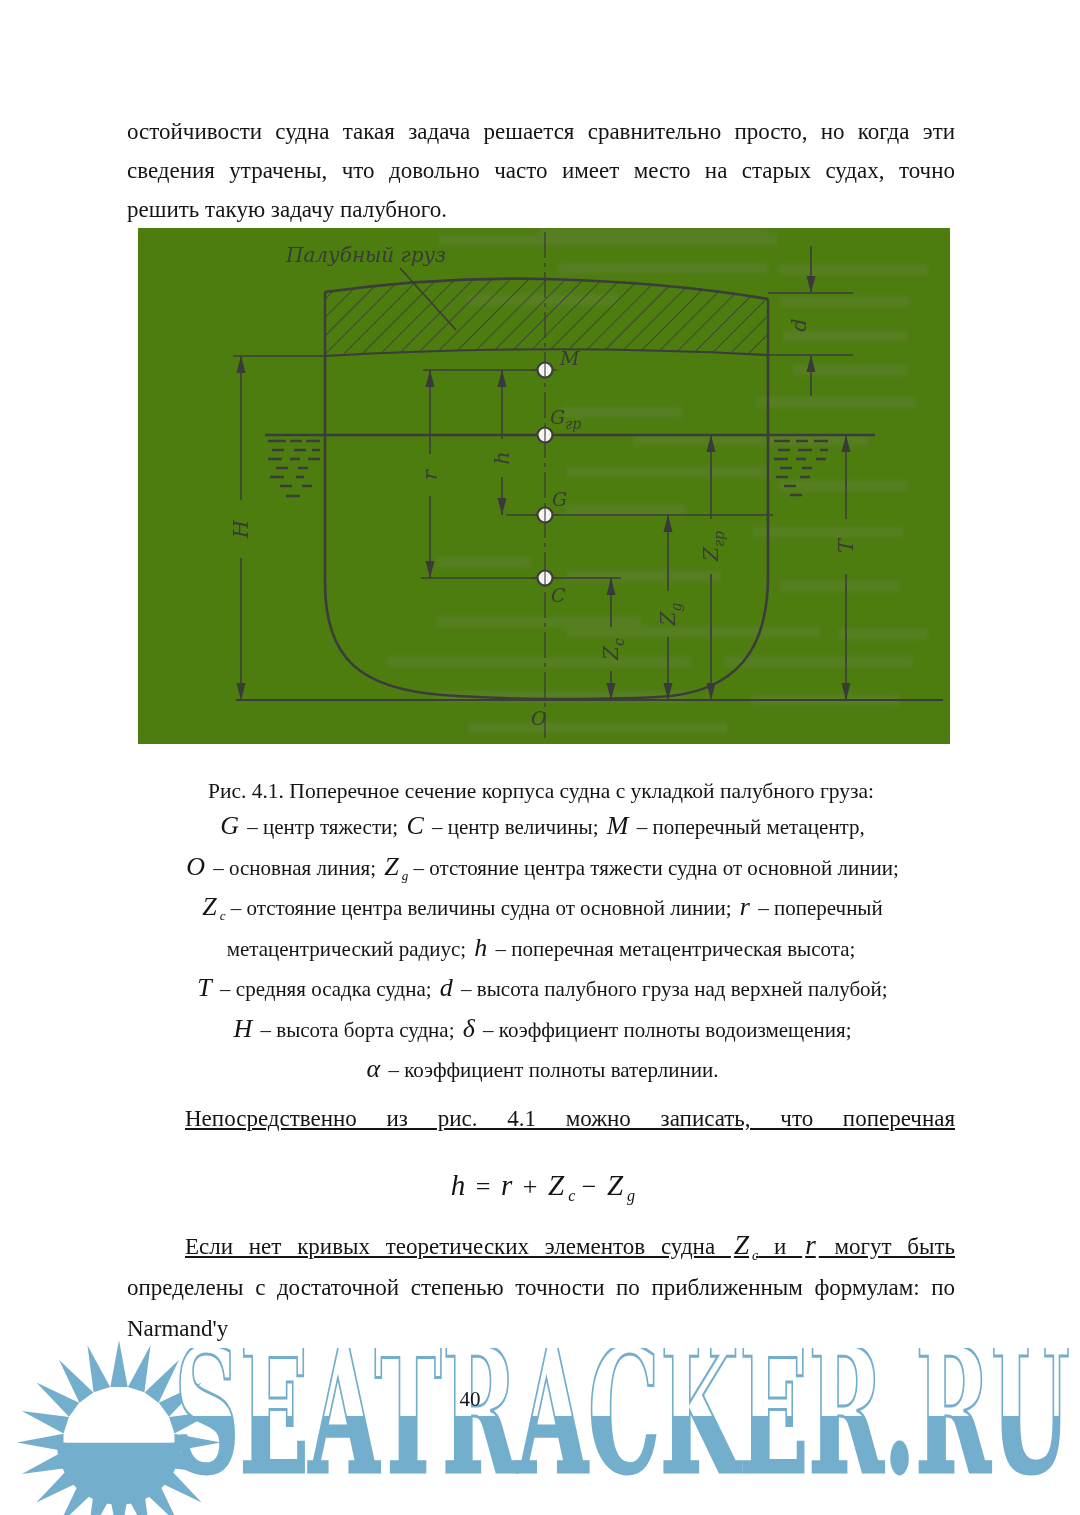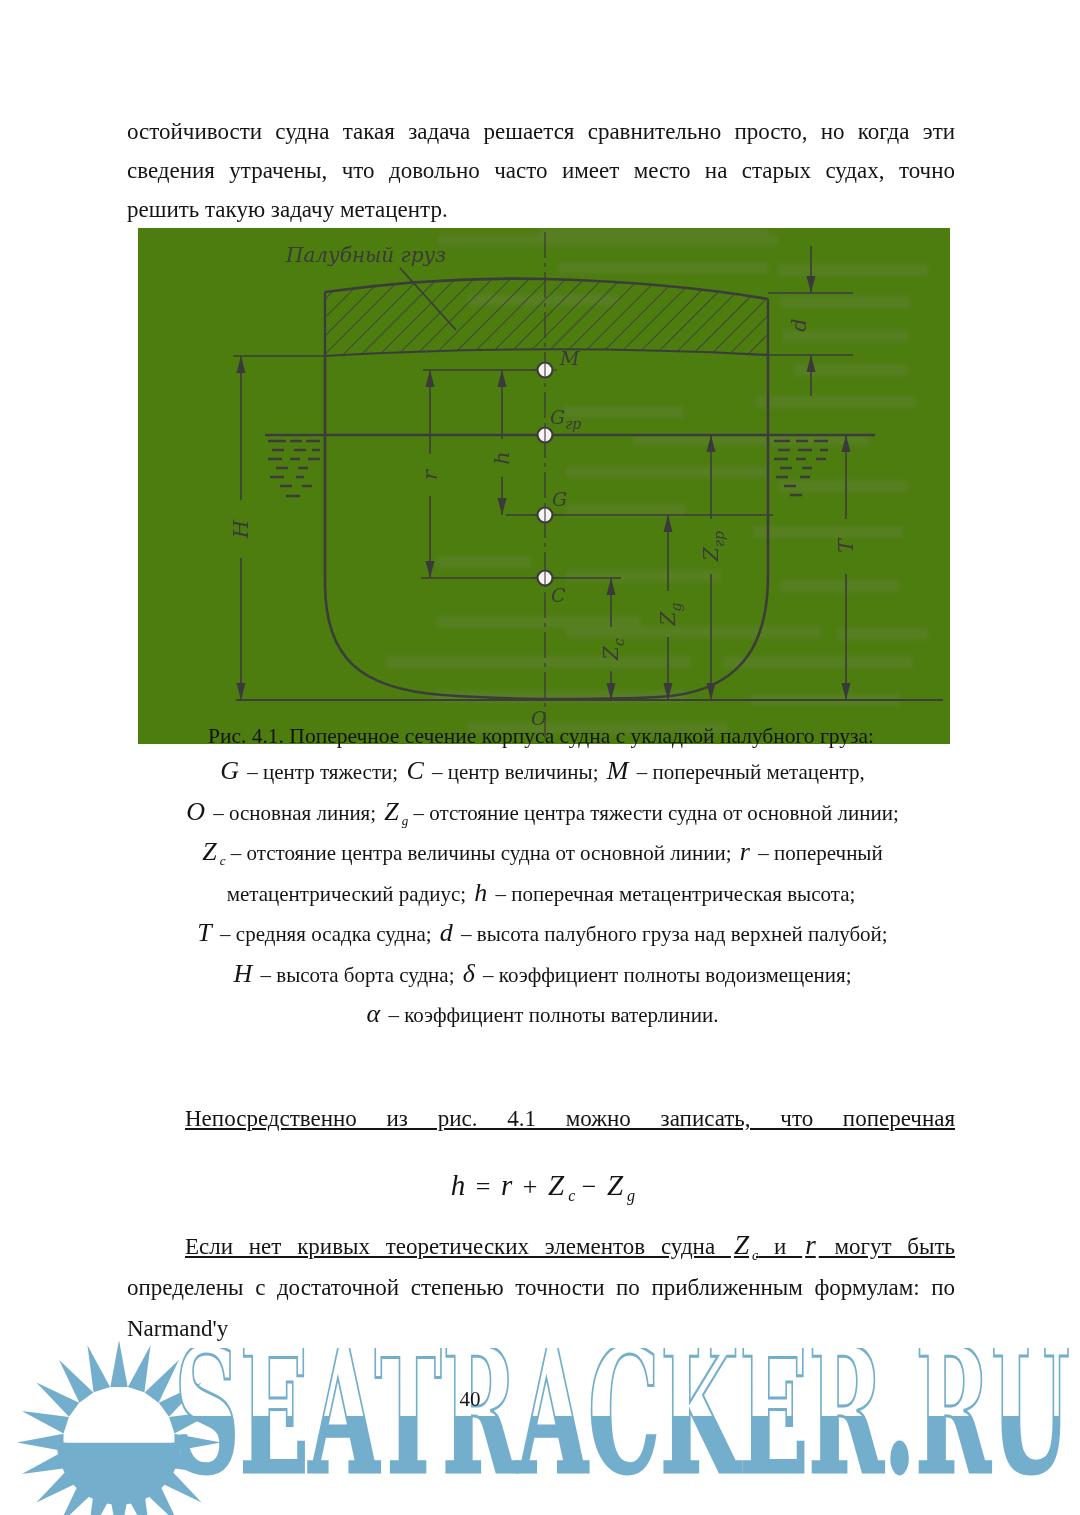--- a/index.html
+++ b/index.html
@@ -23,21 +23,21 @@
   .figure-wrap{left:138px;top:228px;width:812px;height:516px;background:#4d7c0f;z-index:1;}
   .wm{z-index:2;}
   svg text{font-family:"DejaVu Serif","Liberation Serif",serif;}
 </style>
 </head>
 <body>
 
 <div class="abs content para" style="top:112px;">
   <div class="jline">остойчивости судна такая задача решается сравнительно просто, но когда эти</div>
   <div class="jline">сведения утрачены, что довольно часто имеет место на старых судах, точно</div>
-  <div class="lline">решить такую задачу метацентр.</div>
+  <div class="lline">решить такую задачу палубного.</div>
 </div>
 
 <div class="abs figure-wrap">
 <svg width="812" height="516" viewBox="0 0 812 516">
   <defs>
     <pattern id="hatch" width="13" height="13" patternUnits="userSpaceOnUse" patternTransform="rotate(45)">
       <line x1="0" y1="0" x2="0" y2="13" stroke="#3c3c3c" stroke-width="1.7"></line>
     </pattern>
     <filter id="bleedblur" x="-20%" y="-20%" width="140%" height="140%">
       <feGaussianBlur stdDeviation="2.6"></feGaussianBlur>
@@ -168,21 +168,21 @@
     <text transform="rotate(-90 364 230)" x="364" y="237" text-anchor="middle" font-size="21">h</text>
     <text transform="rotate(-90 473 421)" x="473" y="428" text-anchor="middle" font-size="20"><tspan>Z</tspan><tspan dy="6" font-size="14">c</tspan></text>
     <text transform="rotate(-90 530 386)" x="530" y="393" text-anchor="middle" font-size="20"><tspan>Z</tspan><tspan dy="6" font-size="14">g</tspan></text>
     <text transform="rotate(-90 573 318)" x="573" y="325" text-anchor="middle" font-size="20"><tspan>Z</tspan><tspan dy="6" font-size="14">гр</tspan></text>
     <text transform="rotate(-90 708 318)" x="708" y="325" text-anchor="middle" font-size="21">Т</text>
     <text transform="rotate(-90 661 97)" x="661" y="104" text-anchor="middle" font-size="21">d</text>
   </g>
 </svg>
 </div>
 
-<div class="abs content caption" style="top:720px;z-index:2;">
+<div class="abs content caption" style="top:775px;z-index:2;">
   <div class="cap-title">Рис. 4.1. Поперечное сечение корпуса судна с укладкой палубного груза:</div>
   <div class="cap-line"><i class="var">G</i> – центр тяжести;  <i class="var">C</i>  – центр величины;  <i class="var">M</i>  – поперечный метацентр,</div>
   <div class="cap-line"><i class="var">O</i>  – основная линия;  <i class="var">Z</i><sub>g</sub>  – отстояние центра тяжести судна от основной линии;</div>
   <div class="cap-line"><i class="var">Z</i><sub>c</sub>  – отстояние центра величины судна от основной линии;  <i class="var">r</i>  – поперечный</div>
   <div class="cap-line">метацентрический радиус;  <i class="var">h</i>  – поперечная метацентрическая высота;</div>
   <div class="cap-line"><i class="var">T</i>  – средняя осадка судна;  <i class="var">d</i> – высота палубного груза над верхней палубой;</div>
   <div class="cap-line"><i class="var">H</i>  – высота борта судна;  <i class="var">δ</i>  – коэффициент полноты водоизмещения;</div>
   <div class="cap-line"><i class="var">α</i>  – коэффициент полноты ватерлинии.</div>
 </div>
 

